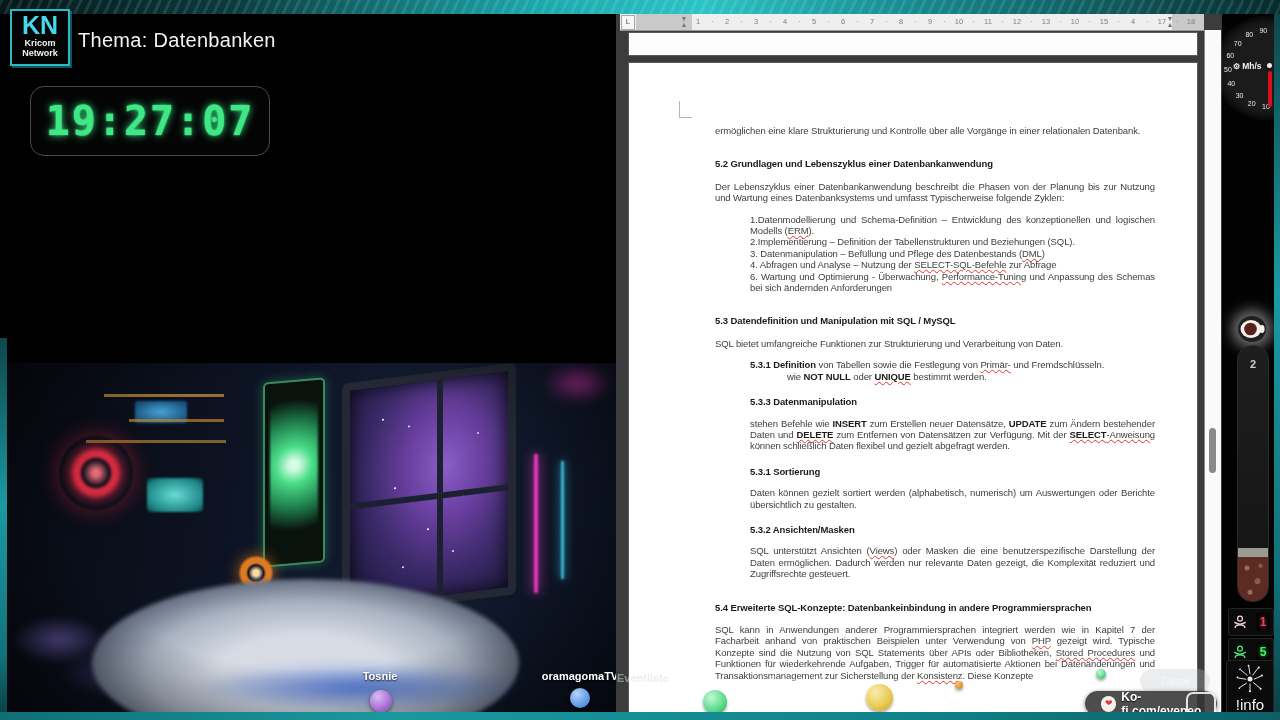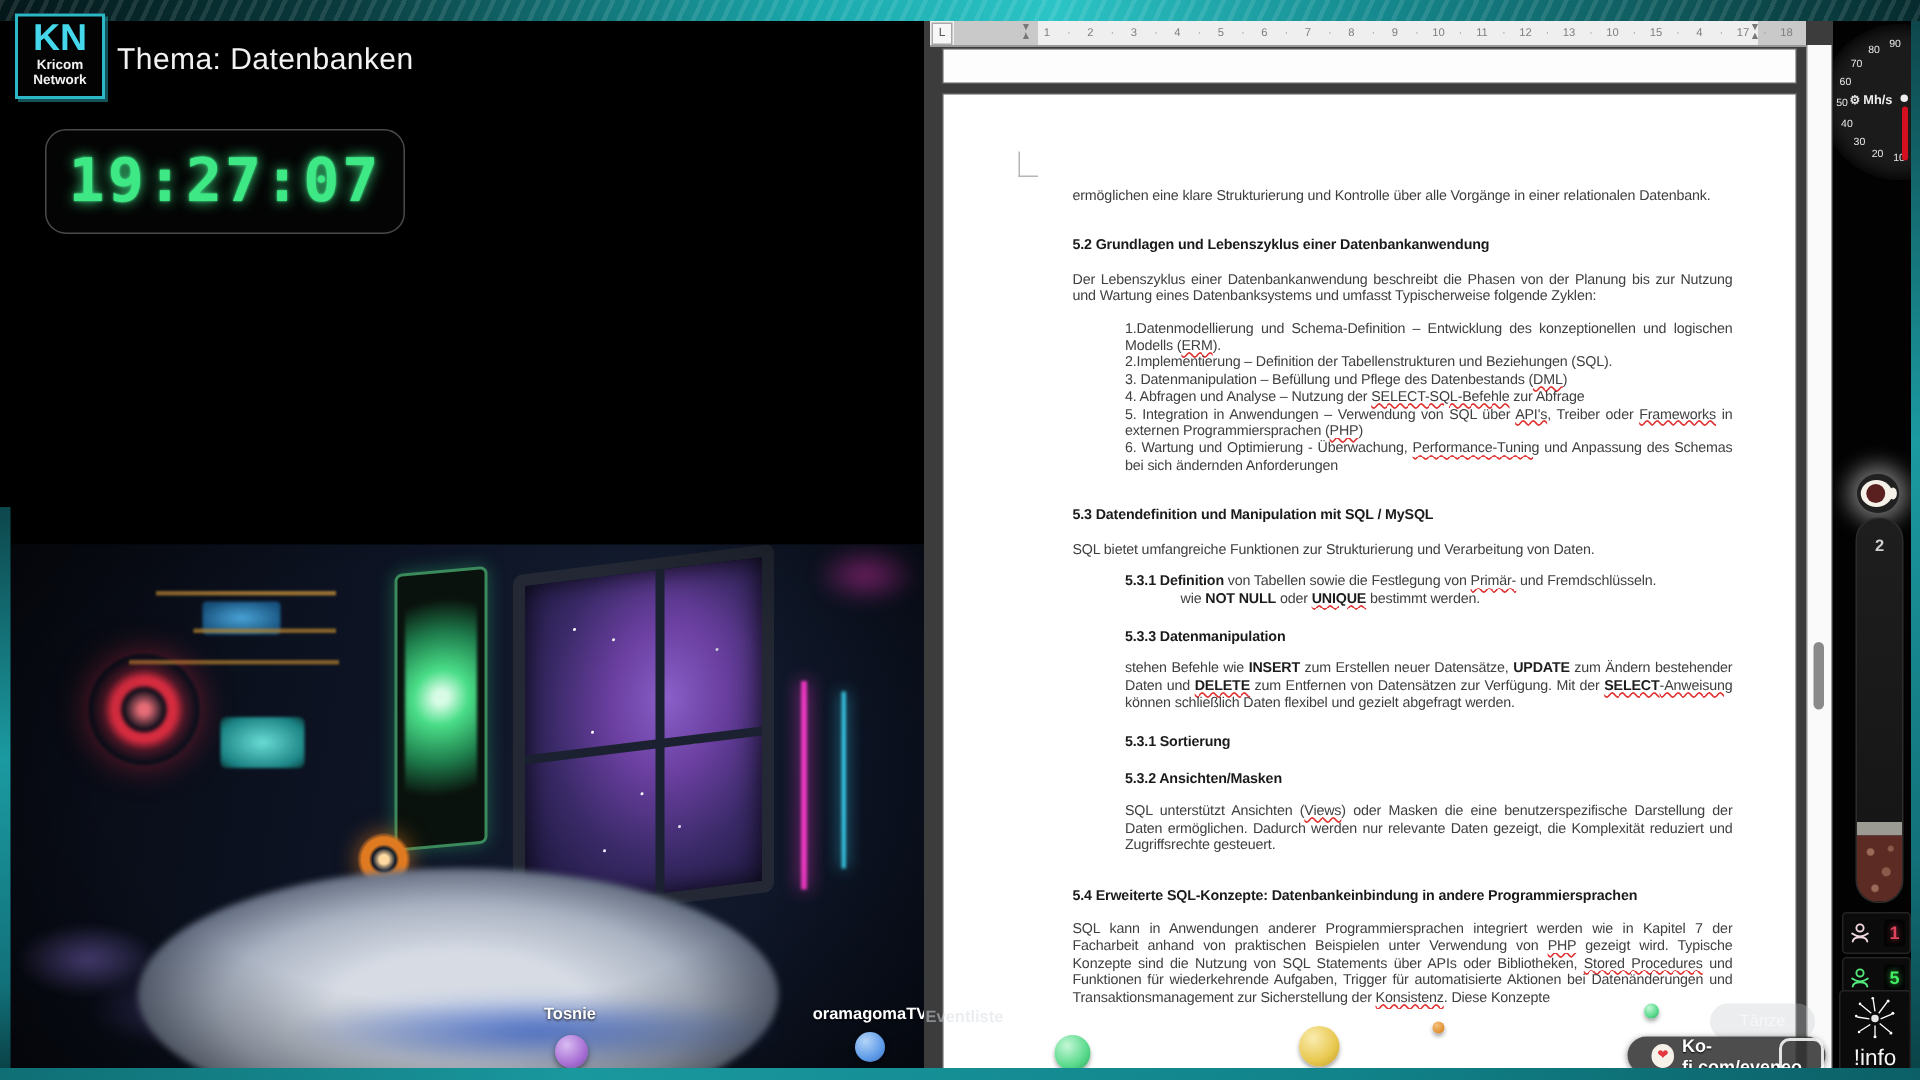--- a/index.html
+++ b/index.html
@@ -261,29 +261,29 @@
     <div class="page">
       <div class="corner-mark"></div>
       <div class="doc-flow">
           <div class="doc-p"><span>ermöglichen eine klare Strukturierung und Kontrolle über alle Vorgänge in einer relationalen Datenbank.</span></div>
           <div class="doc-h"><span>5.2 Grundlagen und Lebenszyklus einer Datenbankanwendung</span></div>
           <div class="doc-p"><span>Der Lebenszyklus einer Datenbankanwendung beschreibt die Phasen von der Planung bis zur Nutzung und Wartung eines Datenbanksystems und umfasst Typischerweise folgende Zyklen:</span></div>
           <div class="doc-li-p"><span>1.Datenmodellierung und Schema-Definition – Entwicklung des konzeptionellen und logischen Modells (</span><span class="sq">ERM</span><span>).</span></div>
           <div class="doc-li"><span>2.Implementierung – Definition der Tabellenstrukturen und Beziehungen (SQL).</span></div>
           <div class="doc-li"><span>3. Datenmanipulation – Befüllung und Pflege des Datenbestands (</span><span class="sq">DML</span><span>)</span></div>
           <div class="doc-li"><span>4. Abfragen und Analyse – Nutzung der </span><span class="sq">SELECT-SQL-Befehle</span><span> zur Abfrage</span></div>
-          <div class="doc-li"><span>5. Integration in Anwendungen – Verwendung von SQL über </span><span class="sq">API's</span><span>, Treiber oder </span><span class="sq">Frameworks</span><span> in externen Programmiersprachen (</span><span class="sq">PHP</span><span>)</span></div>
           <div class="doc-li"><span>6. Wartung und Optimierung -  Überwachung, </span><span class="sq">Performance-Tuning</span><span> und Anpassung des Schemas bei sich ändernden Anforderungen</span></div>
           <div class="doc-h"><span>5.3 Datendefinition und Manipulation mit SQL / MySQL</span></div>
           <div class="doc-p"><span>SQL bietet umfangreiche Funktionen zur Strukturierung und Verarbeitung von Daten.</span></div>
           <div class="doc-li-p"><span class="b">5.3.1 Definition</span><span> von Tabellen sowie die Festlegung von </span><span class="sq">Primär-</span><span> und Fremdschlüsseln.</span></div>
           <div class="doc-sub"><span>wie </span><span class="b">NOT NULL</span><span> oder </span><span class="b sq">UNIQUE</span><span> bestimmt werden.</span></div>
           <div class="doc-li-h"><span>5.3.3 Datenmanipulation</span></div>
           <div class="doc-li-p"><span>stehen Befehle wie </span><span class="b">INSERT</span><span> zum Erstellen neuer Datensätze, </span><span class="b">UPDATE</span><span> zum Ändern bestehender Daten und </span><span class="b sq">DELETE</span><span> zum Entfernen von Datensätzen zur Verfügung. Mit der </span><span class="b sq">SELECT</span><span class="sq">-Anweisung</span><span> können schließlich Daten flexibel und gezielt abgefragt werden.</span></div>
           <div class="doc-li-h"><span>5.3.1 Sortierung</span></div>
+          <div class="doc-li-p"><span>Daten können gezielt sortiert werden (alphabetisch, numerisch) um Auswertungen oder Berichte übersichtlich zu gestalten.</span></div>
           <div class="doc-li-h"><span>5.3.2 Ansichten/Masken</span></div>
           <div class="doc-li-p"><span>SQL unterstützt Ansichten (</span><span class="sq">Views</span><span>) oder Masken die eine benutzerspezifische Darstellung der Daten ermöglichen. Dadurch werden nur relevante Daten gezeigt, die Komplexität reduziert und Zugriffsrechte gesteuert.</span></div>
           <div class="doc-h"><span>5.4 Erweiterte SQL-Konzepte: Datenbankeinbindung in andere Programmiersprachen</span></div>
           <div class="doc-p"><span>SQL kann in Anwendungen anderer Programmiersprachen integriert werden wie in Kapitel 7 der Facharbeit anhand von praktischen Beispielen unter Verwendung von </span><span class="sq">PHP</span><span> gezeigt wird. Typische Konzepte sind die Nutzung von SQL Statements über APIs oder Bibliotheken, </span><span class="sq">Stored Procedures</span><span> und Funktionen für wiederkehrende Aufgaben, Trigger für automatisierte Aktionen bei Datenänderungen und Transaktionsmanagement zur Sicherstellung der </span><span class="sq">Konsistenz</span><span>. Diese Konzepte</span></div>
         </div>
     </div>
     <div class="scroll-track">
       <div class="scroll-thumb"></div>
     </div>
   </div>

